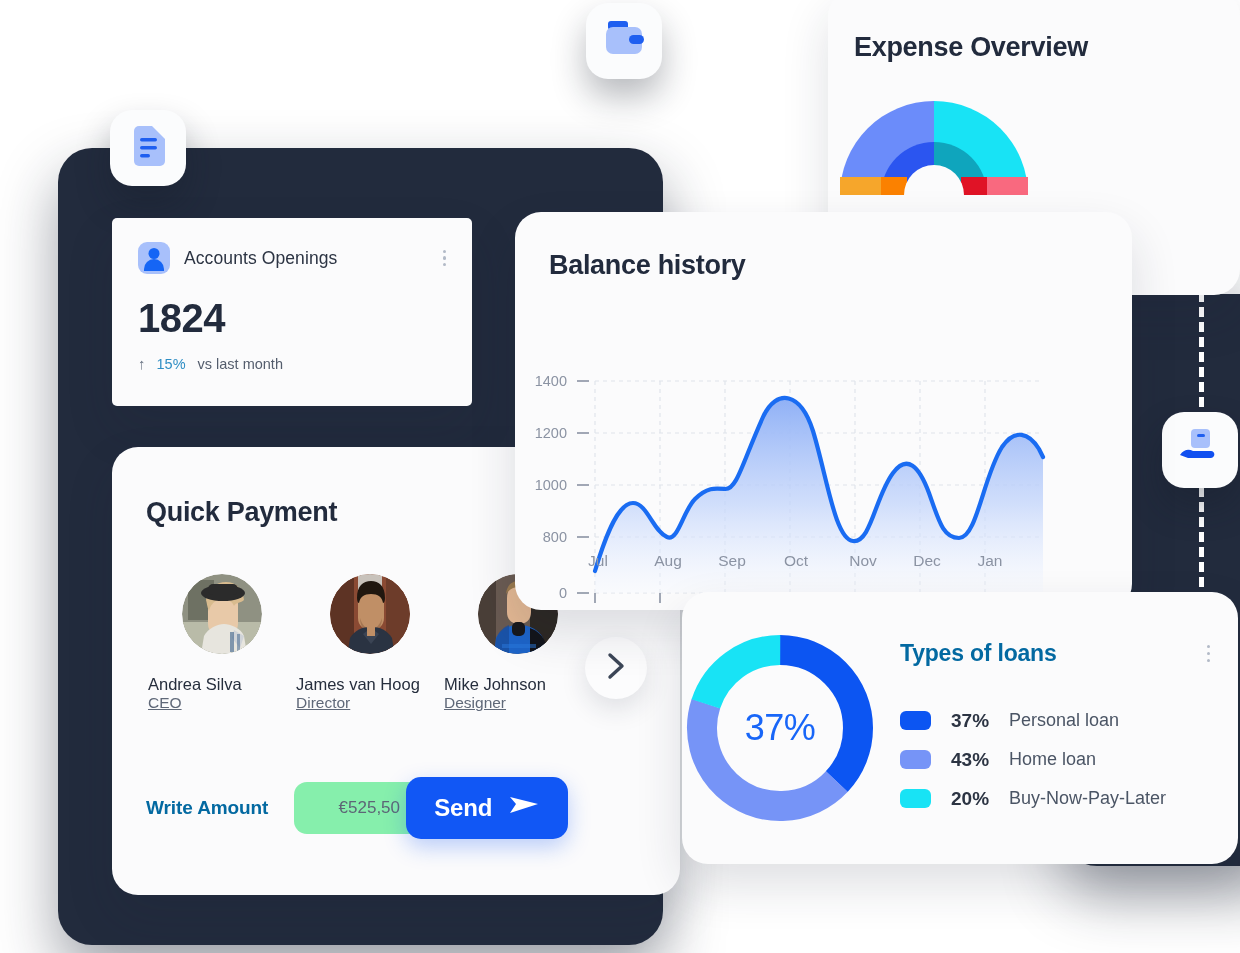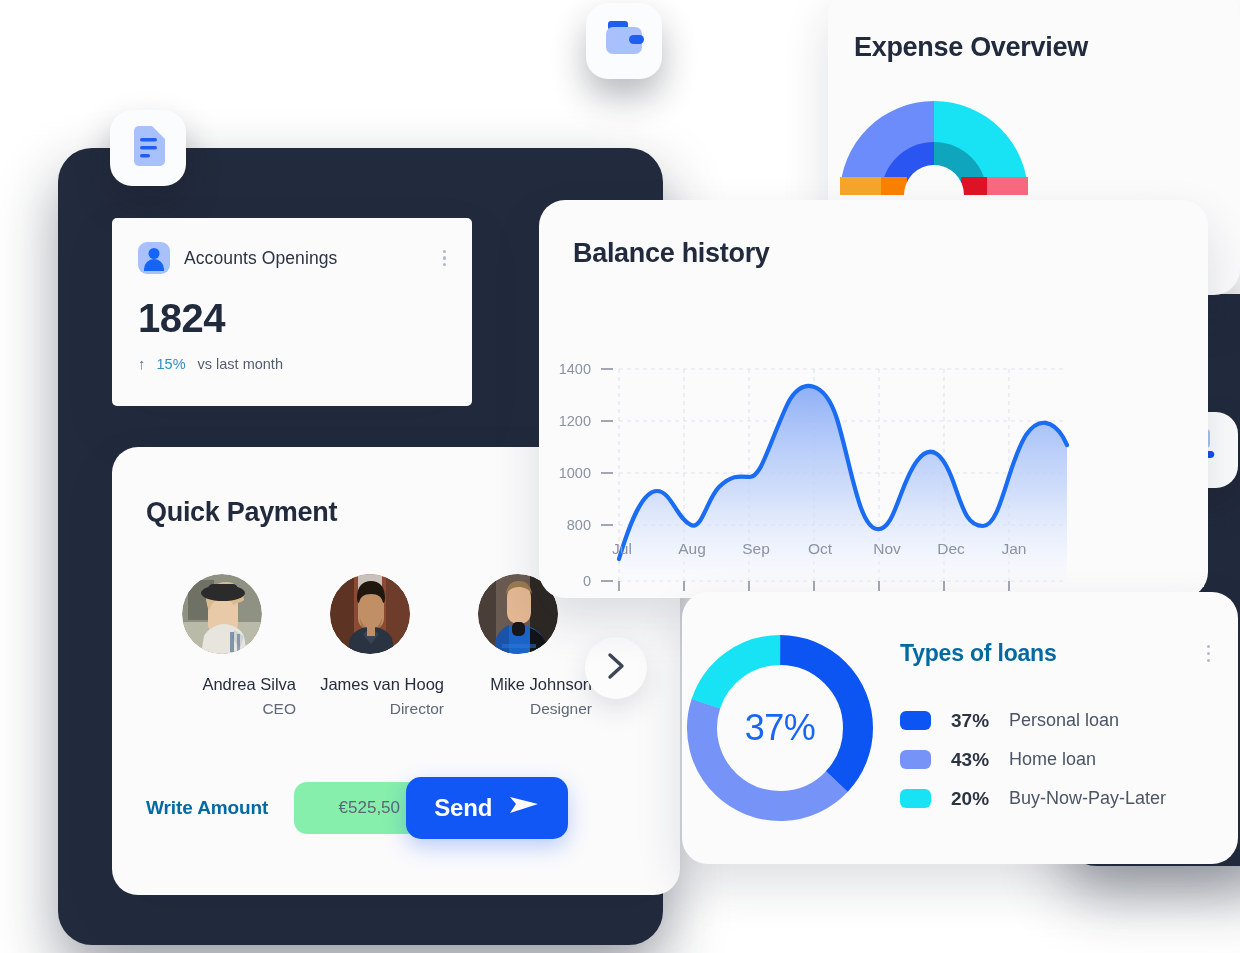--- a/index.html
+++ b/index.html
@@ -54,41 +54,41 @@
   .acc-sub { display:flex; align-items:center; padding:14px 26px 0 26px; font-size:14.5px; }
   .acc-arrow { color:#6b7585; font-size:15px; margin-right:11px; }
   .acc-pct { color:#2f8ec4; margin-right:12px; }
   .acc-vs { color:#545d6d; }
 
   
   #card-quick { left:112px; top:447px; width:568px; height:448px; }
   .qp-title { font-size:27px; font-weight:bold; color:#222b3d; padding:50px 0 0 34px;
     letter-spacing:-.3px; }
   .qp-people { display:flex; gap:0; padding:46px 0 0 36px; }
-  .qp-person { width:148px; text-align:right; }
+  .qp-person { width:148px; text-align:left; }
   .qp-av { width:80px; height:80px; border-radius:50%; margin:0 auto;
     overflow:hidden; position:relative; }
   .qp-name { margin-top:21px; font-size:16.5px; color:#262e3d; white-space:nowrap; }
-  .qp-role { margin-top:6px; font-size:15.5px; color:#5f6878; }
+  .qp-role { font-size:15.5px; color:#5f6878;text-decoration:underline; }
   .qp-next { position:absolute; left:585px; top:637px; width:62px; height:62px;
     border-radius:50%; background:#fcfcfd; box-shadow:0 10px 26px rgba(30,38,58,.13);
     display:flex; align-items:center; justify-content:center; cursor:pointer; }
   .qp-bottom { position:absolute; left:34px; bottom:56px; right:34px;
     display:flex; align-items:center; }
   .qp-label { font-size:19px; color:#0369a1; font-weight:bold; letter-spacing:-.1px; }
   .qp-amount { margin-left:26px; background:#86efac; border-radius:13px 13px 13px 13px;
     height:52px; min-width:150px; display:flex; align-items:center; justify-content:center;
     font-size:17px; color:#5d6676; padding:0 20px; }
   .qp-send { margin-left:-38px; height:62px; background:#1157f5; border-radius:15px;
     display:flex; align-items:center; gap:18px; padding:0 28px; cursor:pointer;
     box-shadow:0 8px 22px rgba(17,87,245,.28); }
   .qp-send span { color:#ffffff; font-size:24px; font-weight:bold; letter-spacing:-.2px; }
 
   
-  #card-balance { left:515px; top:200px; width:669px; height:398px;margin-left:24px; }
+  #card-balance { left:515px; top:212px; width:617px; height:398px; }
   .bh-title { font-size:27px; font-weight:bold; color:#222b3d; padding:38px 0 0 34px;
     letter-spacing:-.3px; }
 
   
   #card-expense { left:828px; top:-10px; width:412px; height:305px; border-radius:26px; }
   .eo-title { font-size:27px; font-weight:bold; color:#222b3d; padding:42px 0 0 26px;
     letter-spacing:-.3px; }
   .eo-body { display:flex; padding:14px 0 0 0; }
   .eo-legend { padding:22px 0 0 10px; }
   .eo-legend .li { display:flex; align-items:center; height:45px; }

